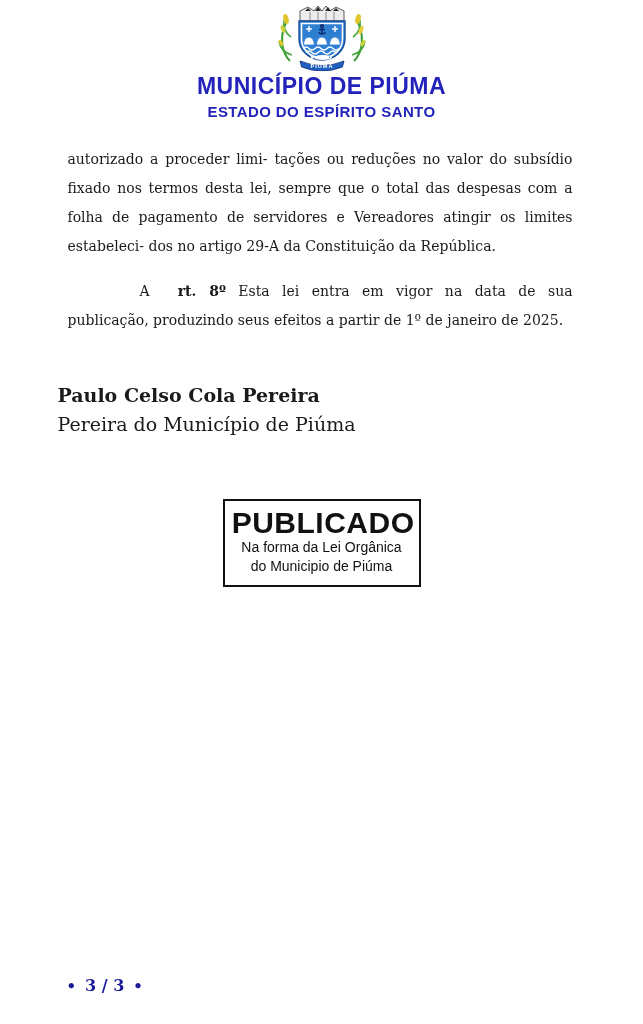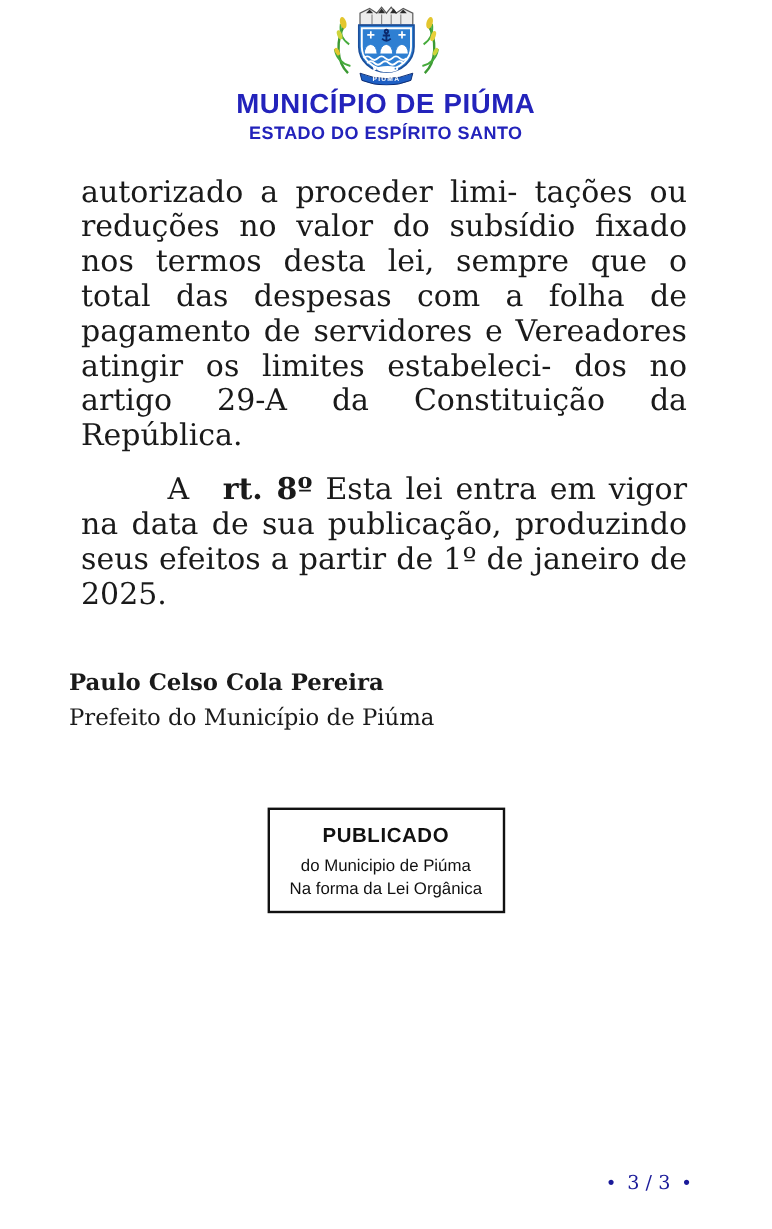--- a/index.html
+++ b/index.html
@@ -30,21 +30,21 @@
     font-weight:700;
     font-size:15px;
     line-height:18px;
     color:#2323bb;
     letter-spacing:0.4px;
     text-align:center;
   }
   
   .doc-body{
     margin:24px 13px 0 10px;
-    font-size:25px;
+    font-size:14px;
     line-height:29px;
     text-align:justify;
   }
   .doc-body p{ margin:0 0 16px 0; }
   .doc-body p.indent{ text-indent:72px; }
   
   .signature{
     margin-top:46px;
     text-align:left;
     font-size:19px;
@@ -54,38 +54,39 @@
   
   .stamp{
     width:186px;
     margin:60px auto 0 auto;
     border:2px solid #111111;
     text-align:center;
     padding:7px 4px 9px 4px;
     font-family:"Liberation Sans", sans-serif;
   }
   .stamp-title{
-    font-size:17px;
+    font-size:30px;
     font-weight:700;
     line-height:30px;
     color:#111111;
     letter-spacing:0.5px;
+    text-align:right;
   }
   .stamp-line{
     font-size:14px;
     line-height:19px;
     color:#111111;
   }
   
   .footer{
     position:absolute;
     left:0; right:0; top:976px;
-    text-align:right;
+    text-align:left;
     font-size:16px;
-    font-weight:400;
+    font-weight:700;
     color:#1a1a99;
   }
   .footer .dot{ font-size:15px; padding:0 9px; }
 </style>
 </head>
 <body>
 
 <div class="page">
 
   <div class="header">
@@ -170,26 +171,26 @@
     <div class="state-title">ESTADO DO ESPÍRITO SANTO</div>
   </div>
 
   <div class="doc-body">
       <p class=""><span>autorizado a proceder limi- tações ou reduções no valor do subsídio fixado nos termos desta lei, sempre que o total das despesas com a folha de pagamento de servidores e Vereadores atingir os limites estabeleci- dos no artigo 29-A da Constituição da República.</span></p>
       <p class="indent"><span>A</span><span style="font-weight: 700; margin-left: 28px;">rt. 8º</span><span> Esta lei entra em vigor na data de sua publicação, produzindo seus efeitos a partir de 1º de janeiro de 2025.</span></p>
     </div>
 
   <div class="signature">
     <div class="sig-name">Paulo Celso Cola Pereira</div>
-    <div class="sig-title">Prefeito do Município de Piúma</div>
+    <div class="sig-title">Pereira do Município de Piúma</div>
   </div>
 
   <div class="stamp">
     <div class="stamp-title">PUBLICADO</div>
+    <div class="stamp-line">Na forma da Lei Orgânica</div>
     <div class="stamp-line">do Municipio de Piúma</div>
-    <div class="stamp-line">Na forma da Lei Orgânica</div>
   </div>
 
   <div class="footer">
     <span class="dot">•</span><span>3 / 3</span><span class="dot">•</span>
   </div>
 
 </div>
 
 </body></html>

